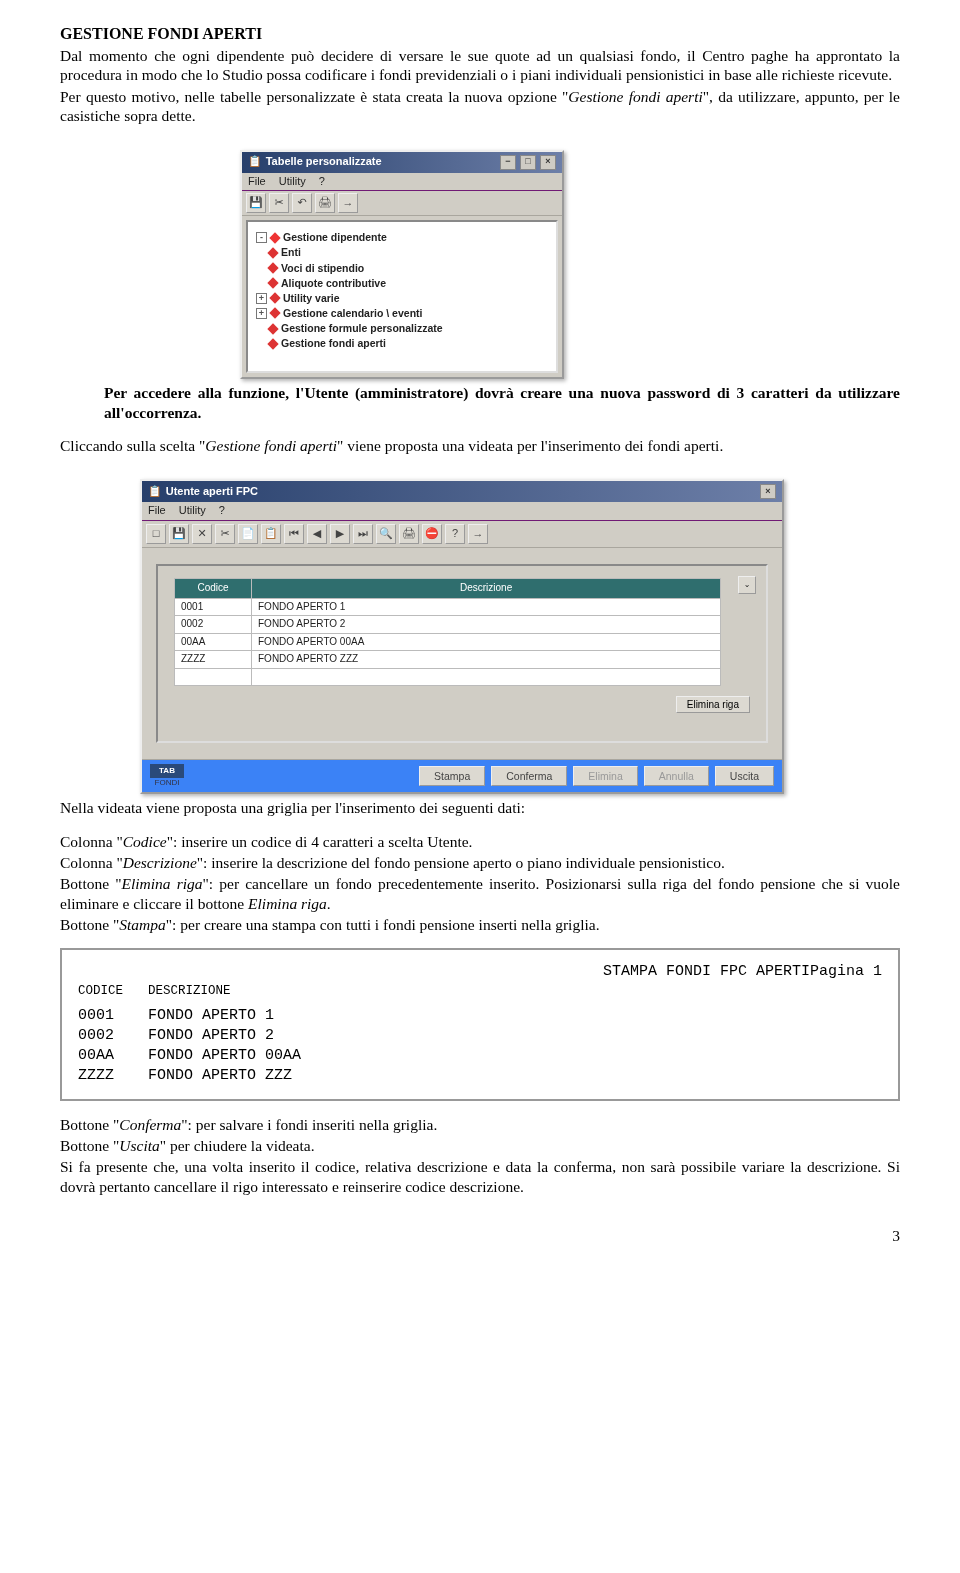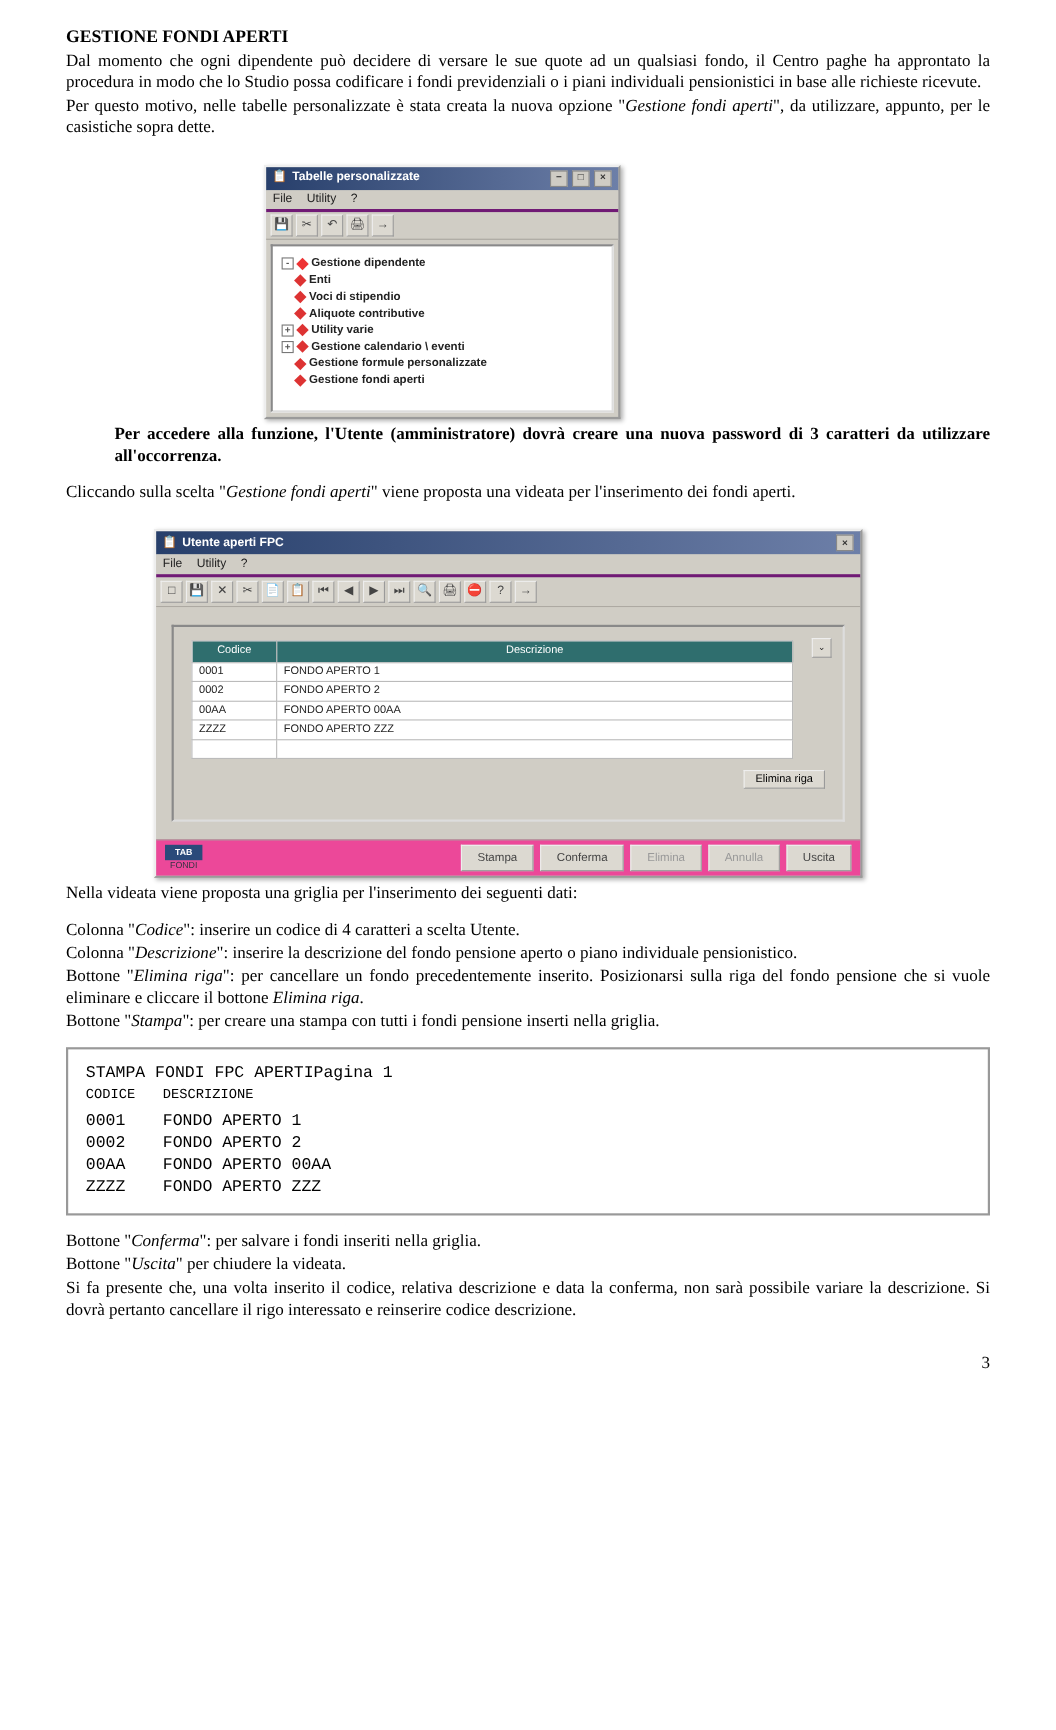--- a/index.html
+++ b/index.html
@@ -58,21 +58,21 @@
     background: #cfccc4;
     border: 1px solid #888;
     display: inline-flex;
     align-items: center; justify-content: center;
     color: #333;
     font-size: 9px;
   }
   .menubar {
     background: #d0cdc5;
     padding: 2px 6px;
-    border-bottom: 3px solid #701a75;
+    border-bottom: 1px solid #701a75;
     font-size: 11px;
   }
   .menubar span { margin-right: 10px; }
   .toolbar {
     background: #d0cdc5;
     padding: 2px 4px;
     border-bottom: 1px solid #a9a69e;
     display: flex;
     gap: 3px;
   }
@@ -167,21 +167,22 @@
     background: #dcd9d1;
     padding: 2px 10px;
     font-size: 10px;
   }
   .bottombar {
     display: flex;
     justify-content: flex-end;
     gap: 6px;
     padding: 4px 8px;
     border-top: 1px solid #a9a69e;
-    background: #ec4899;
+    background: #3b82f6;
+    align-items: center;
   }
   .leftlogo {
     width: 34px;
     margin-right: auto;
     display:flex; flex-direction:column;
     font-size:8px; text-align:center; color:#334;
   }
   .leftlogo div:first-child { background:#2a4a7a; color:#fff; padding:2px 0; font-weight:bold;}
   .bottombar button {
     border: 1px outset #eee;
@@ -196,21 +197,21 @@
   .printbox {
     border: 2px solid #999;
     padding: 12px 16px;
     margin: 14px 0;
     font-family: "Courier New", Courier, monospace;
     font-size: 15px;
     line-height: 1.35;
   }
   .printbox .hdrline {
     display: flex;
-    justify-content: flex-start;
+    justify-content: flex-end;
   }
   .printbox .cols { font-size: 12.5px; }
   .printbox .row {
     display: flex;
   }
   .printbox .row .c1 { width: 70px; }
 </style>
 </head>
 <body>
 

